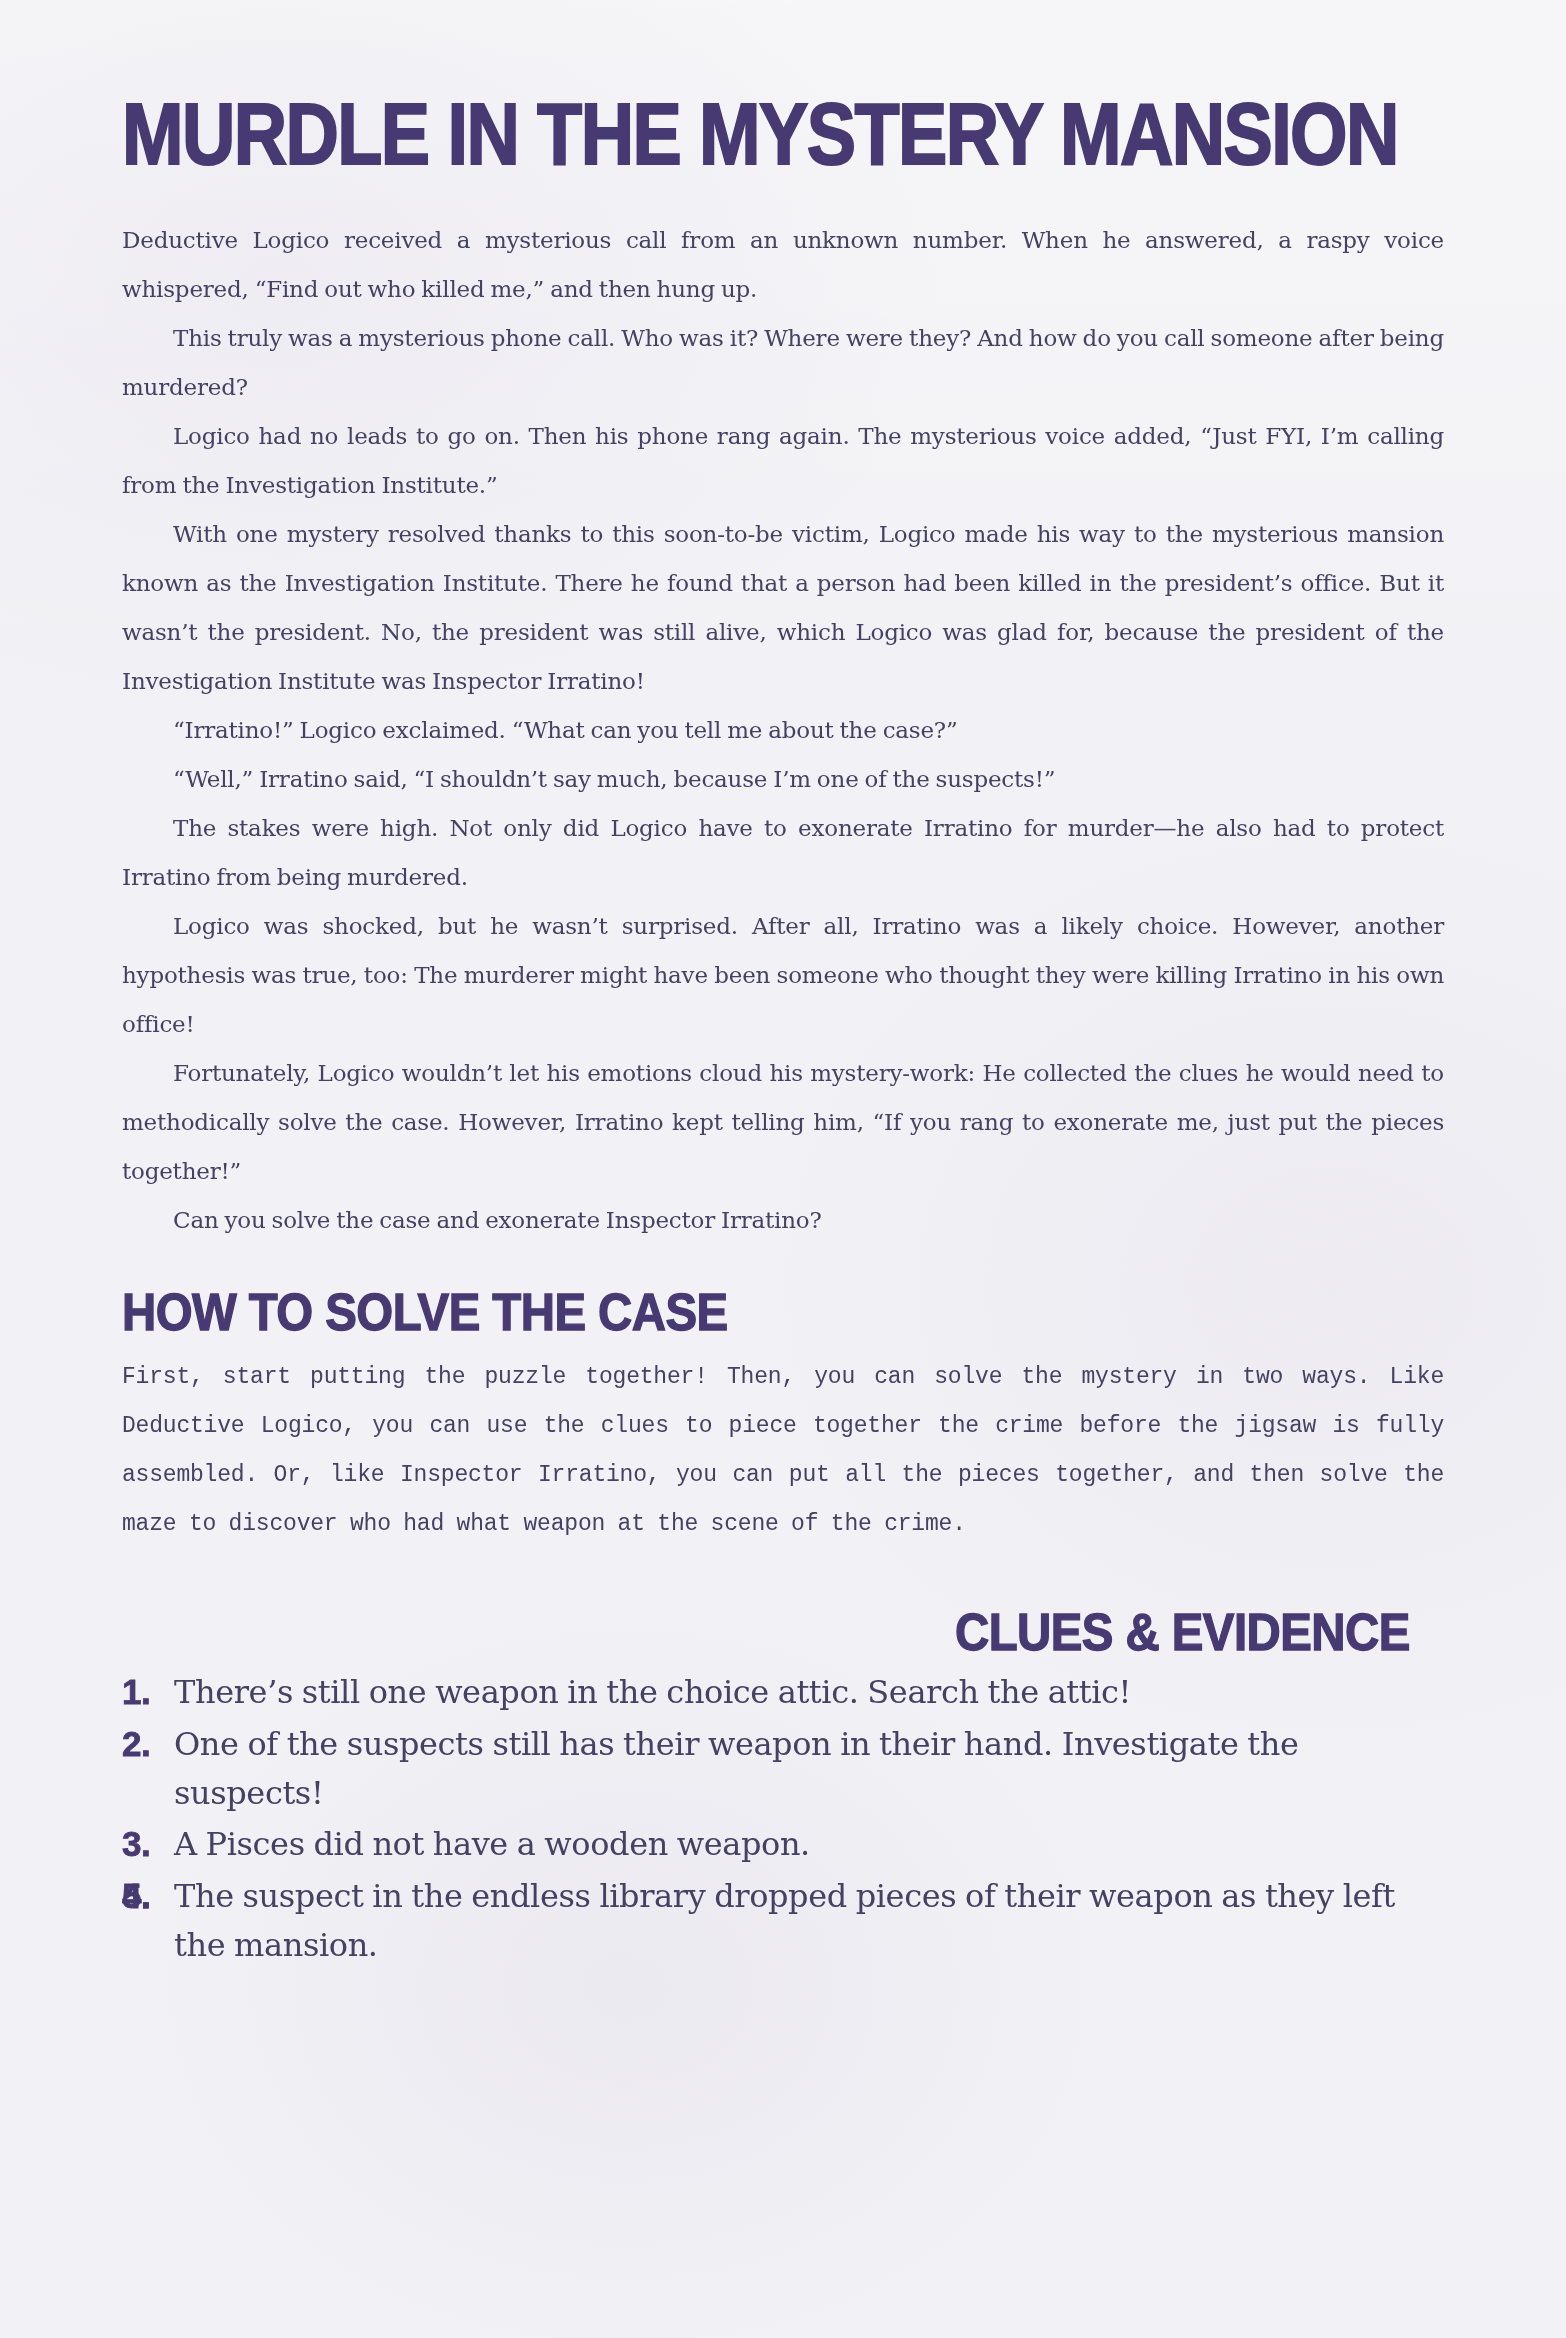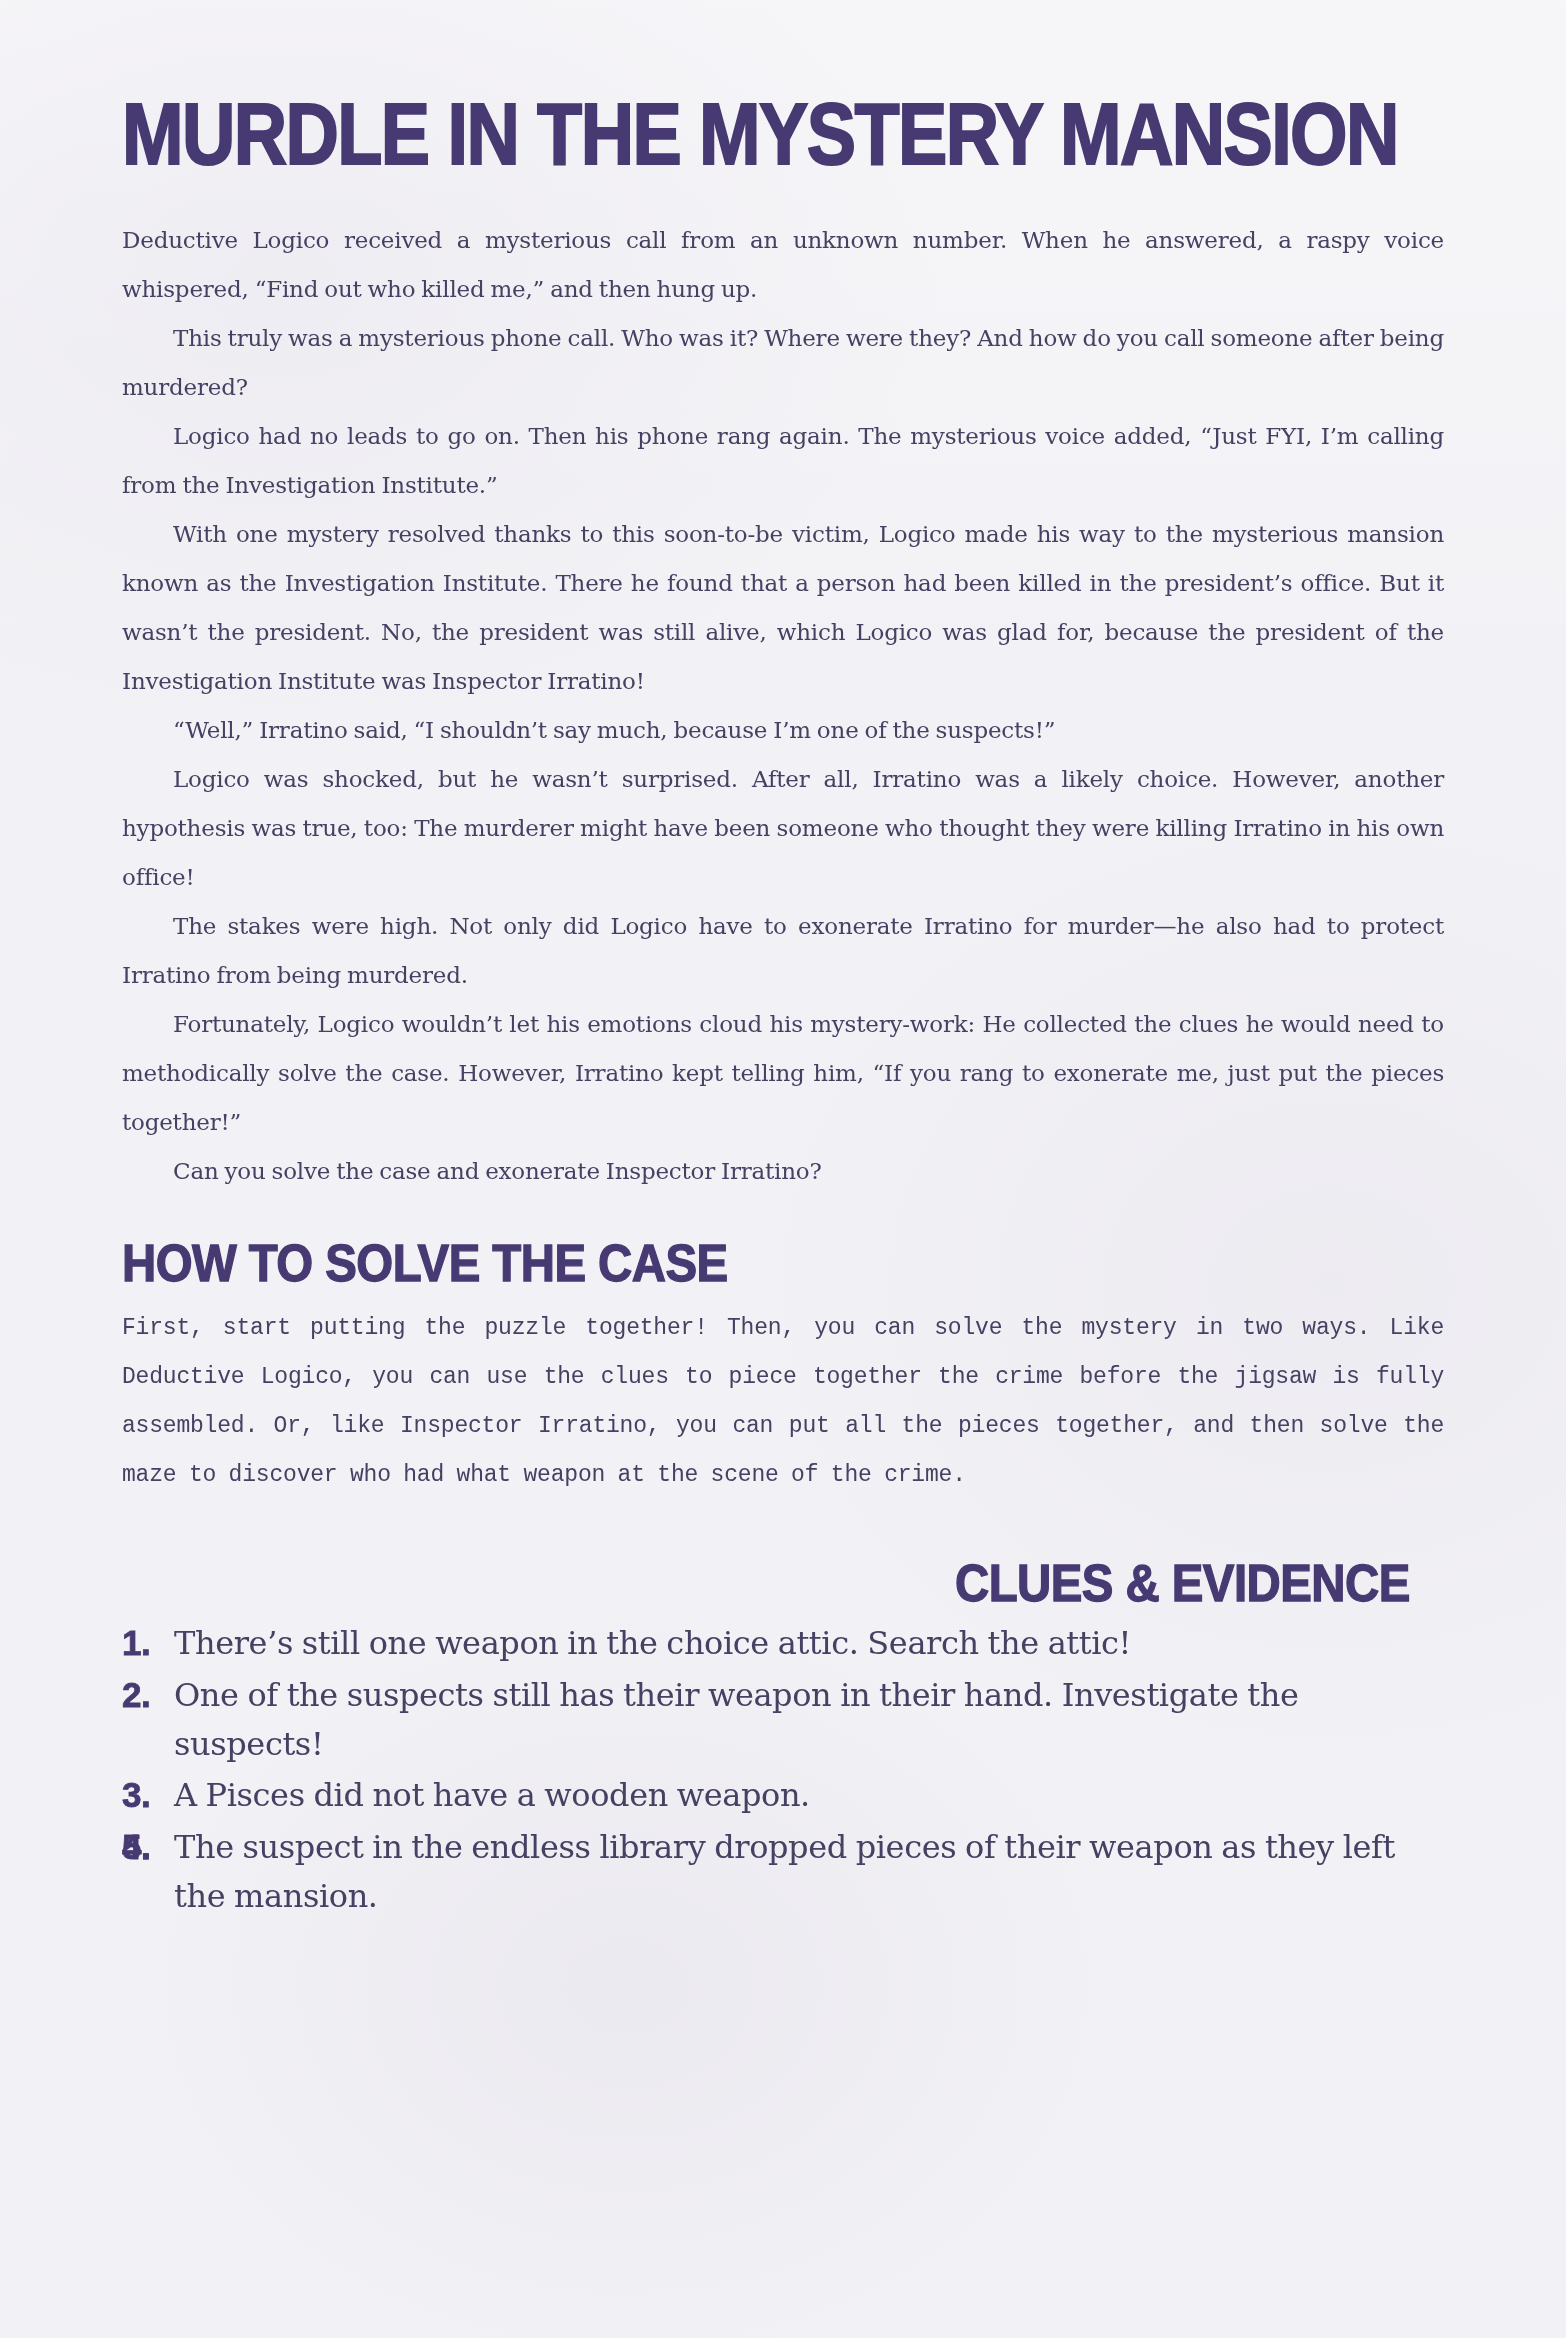--- a/index.html
+++ b/index.html
@@ -80,23 +80,24 @@
 <div class="page">
   <div class="content">
 
     <h1 class="page-title"><span class="condense">MURDLE IN THE MYSTERY MANSION</span></h1>
 
     <div class="intro">
       <p class="body">Deductive Logico received a mysterious call from an unknown number. When he answered, a raspy voice whispered, “Find out who killed me,” and then hung up.</p>
       <p class="body ind">This truly was a mysterious phone call. Who was it? Where were they? And how do you call someone after being murdered?</p>
       <p class="body ind">Logico had no leads to go on. Then his phone rang again. The mysterious voice added, “Just FYI, I’m calling from the Investigation Institute.”</p>
       <p class="body ind">With one mystery resolved thanks to this soon-to-be victim, Logico made his way to the mysterious mansion known as the Investigation Institute. There he found that a person had been killed in the president’s office. But it wasn’t the president. No, the president was still alive, which Logico was glad for, because the president of the Investigation Institute was Inspector Irratino!</p>
+      <p class="body ind">“Irratino!” Logico exclaimed. “What can you tell me about the case?”</p>
       <p class="body ind">“Well,” Irratino said, “I shouldn’t say much, because I’m one of the suspects!”</p>
+      <p class="body ind">The stakes were high. Not only did Logico have to exonerate Irratino for murder—he also had to protect Irratino from being murdered.</p>
       <p class="body ind">Logico was shocked, but he wasn’t surprised. After all, Irratino was a likely choice. However, another hypothesis was true, too: The murderer might have been someone who thought they were killing Irratino in his own office!</p>
-      <p class="body ind">The stakes were high. Not only did Logico have to exonerate Irratino for murder—he also had to protect Irratino from being murdered.</p>
       <p class="body ind">Fortunately, Logico wouldn’t let his emotions cloud his mystery-work: He collected the clues he would need to methodically solve the case. However, Irratino kept telling him, “If you rang to exonerate me, just put the pieces together!”</p>
       <p class="body ind">Can you solve the case and exonerate Inspector Irratino?</p>
     </div>
 
     <div class="howto">
       <h2 class="section howto-heading"><span class="condense">HOW TO SOLVE THE CASE</span></h2>
       <p class="body">First, start putting the puzzle together! Then, you can solve the mystery in two ways. Like Deductive Logico, you can use the clues to piece together the crime before the jigsaw is fully assembled. Or, like Inspector Irratino, you can put all the pieces together, and then solve the maze to discover who had what weapon at the scene of the crime.</p>
     </div>
 
     <div class="cluesec">

